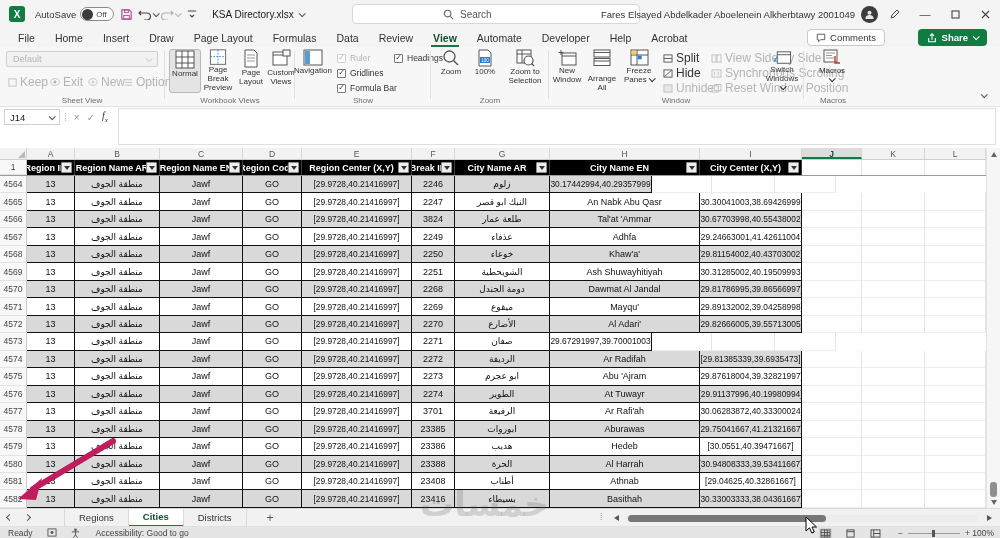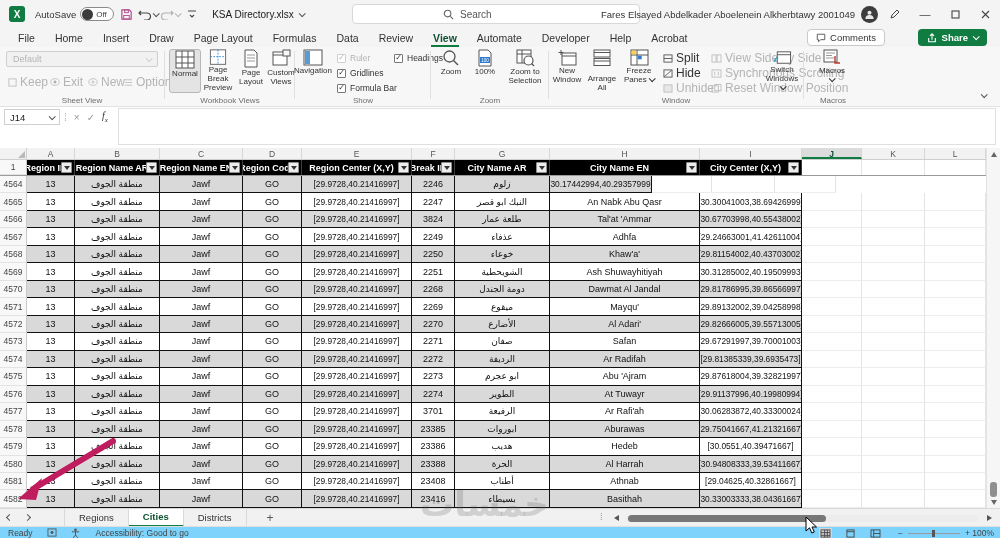--- a/index.html
+++ b/index.html
@@ -86,21 +86,21 @@
   .stab.first { border-left:1px solid #d9d9d9; margin-left:28px; }
   .stab.active { background:#fff; font-weight:bold; color:#0f5132; border-bottom:2px solid #107C41; }
   .addsheet { margin-left:20px; font-size:12px; color:#555; }
   .dots { position:absolute; left:600px; top:3px; color:#888; font-size:9px; letter-spacing:0; }
   .hscroll { position:absolute; left:614px; top:5px; width:378px; height:9px; }
   .htrack { position:absolute; left:12px; top:1px; right:14px; height:7px; background:#ececec; border-radius:4px; }
   .hthumb { position:absolute; left:14px; top:1px; width:198px; height:7px; background:#777; border-radius:4px; }
   .tri-left { position:absolute; left:0; top:1px; border-top:3.5px solid transparent; border-bottom:3.5px solid transparent; border-right:5px solid #555; }
   .tri-right { position:absolute; right:0; top:1px; border-top:3.5px solid transparent; border-bottom:3.5px solid transparent; border-left:5px solid #555; }
   
-  .statusbar { position:absolute; left:0; top:526px; width:1000px; height:12px; background:#7dd3fc; border-top:1px solid #e0e0e0; display:flex; align-items:center; font-size:8.5px; color:#444; }
+  .statusbar { position:absolute; left:0; top:526px; width:1000px; height:12px; background:#e5e5e5; border-top:1px solid #e0e0e0; display:flex; align-items:center; font-size:8.5px; color:#444; }
   .statusbar .ready { margin-left:8px; }
   .sicon { margin-left:14px; display:flex; align-items:center; gap:16px; }
   .viewbtns { position:absolute; right:118px; top:0; height:12px; display:flex; align-items:center; gap:12px; }
   .vb { width:13px; height:11px; display:flex; align-items:center; justify-content:center; }
   .vb.sel { background:#d5d5d5; }
   .zoomctl { position:absolute; right:30px; top:0; height:12px; display:flex; align-items:center; gap:5px; color:#444; }
   .ztrack { width:52px; height:1px; background:#9a9a9a; position:relative; }
   .zthumb { position:absolute; left:24px; top:-3px; width:3px; height:7px; background:#555; }
   .zoompct { position:absolute; right:6px; top:1px; font-size:8.5px; color:#444; }
   
@@ -649,21 +649,20 @@
         </div>
         <div class="drow">
           <div class="rowhdr">4573</div>
           <div class="dcell" style="width: 48px;">13</div>
           <div class="dcell" style="width: 85px;">منطقة الجوف</div>
           <div class="dcell" style="width: 83px;">Jawf</div>
           <div class="dcell" style="width: 59px;">GO</div>
           <div class="dcell coord" style="width: 110px;">[29.9728,40.21416997]</div>
           <div class="dcell" style="width: 43px;">2271</div>
           <div class="dcell" style="width: 95px;">صفان</div>
-          <div class="dcell" style="width: 150px;">Safan</div>
           <div class="dcell coord" style="width: 102px;">[29.67291997,39.70001003]</div>
           <div class="emptycell" style="width: 60px;"></div>
           <div class="emptycell" style="width: 63px;"></div>
           <div class="emptycell" style="width: 61px;"></div>
         </div>
         <div class="drow band">
           <div class="rowhdr">4574</div>
           <div class="dcell" style="width: 48px;">13</div>
           <div class="dcell" style="width: 85px;">منطقة الجوف</div>
           <div class="dcell" style="width: 83px;">Jawf</div>

